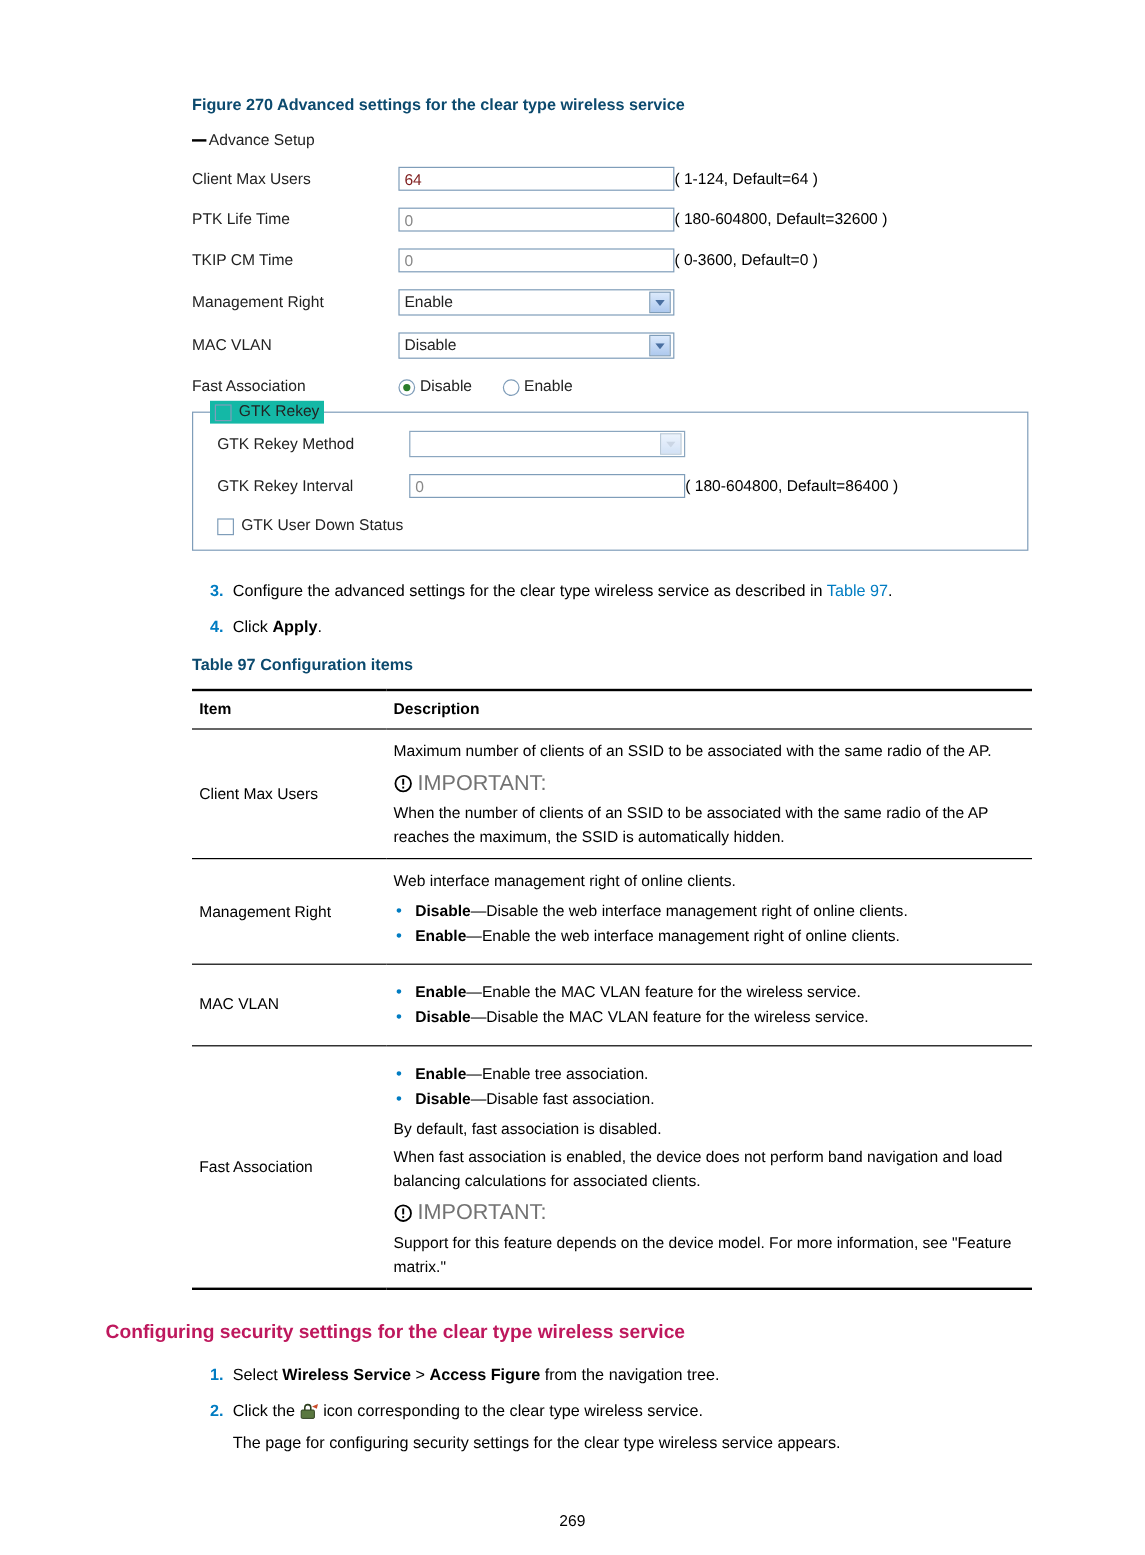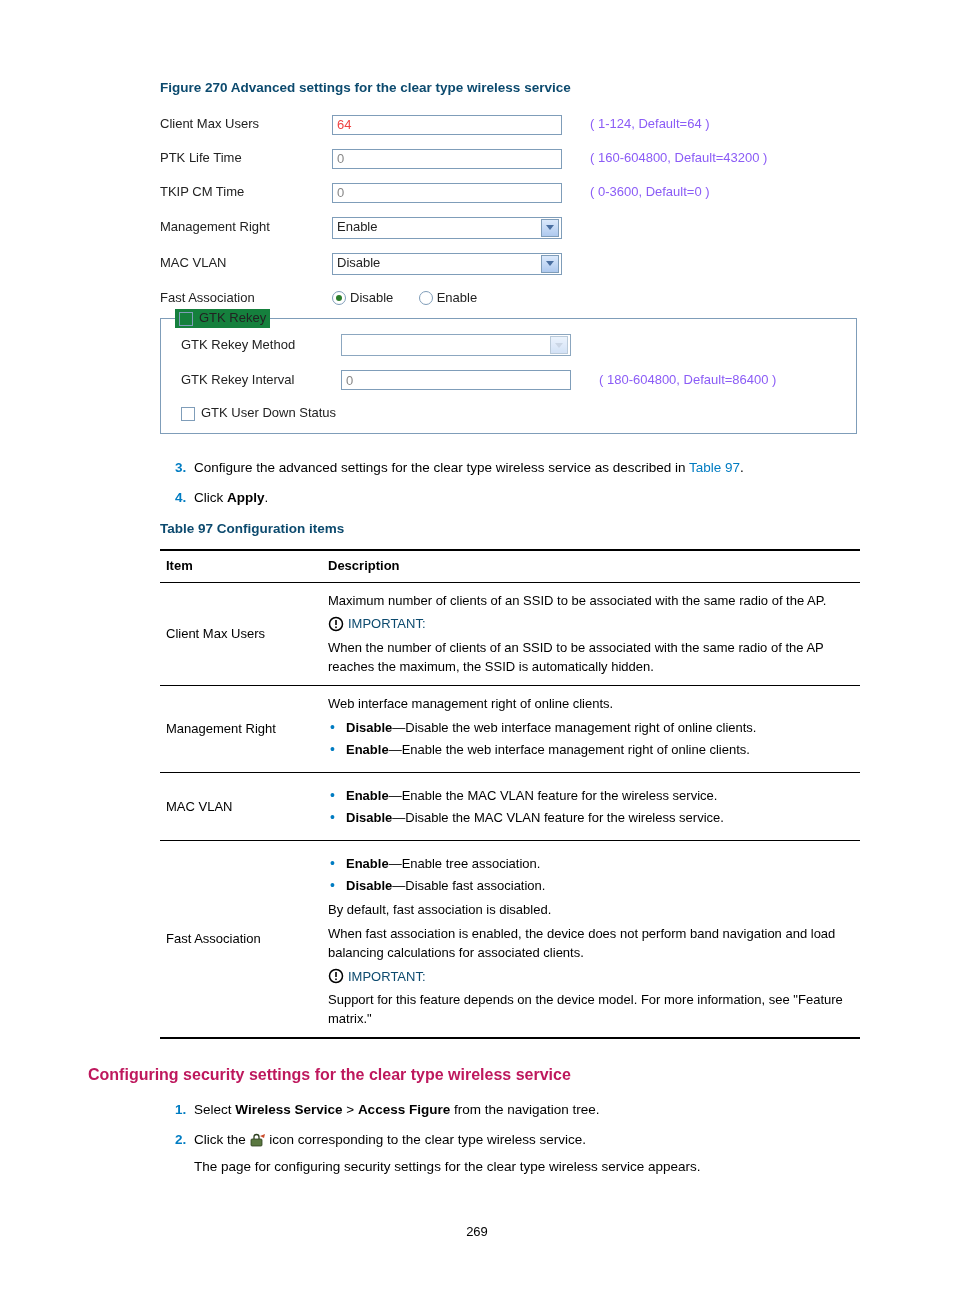--- a/index.html
+++ b/index.html
@@ -45,56 +45,56 @@
   }
   .form-row { display: flex; align-items: center; padding: 7px 0; }
   .form-label { width: 172px; }
   .form-input {
     width: 230px; height: 20px;
     border: 1px solid #7f9db9;
     font-size: 13px; padding: 0 4px;
     box-sizing: border-box;
     color:#888;
   }
-  .form-input.filled { color:#ef4444; }
+  .form-input.filled { color:#7f1d1d; }
   .form-select {
     width: 230px; height: 22px;
     border: 1px solid #7f9db9;
     display: flex; align-items: center; justify-content: space-between;
     padding: 0 2px 0 4px; box-sizing: border-box;
     font-size:13px;
   }
   .form-select .caret {
     width:16px; height:16px;
     background: linear-gradient(#dbe9fb,#aec9ee);
     border:1px solid #7f9db9;
     display:flex; align-items:center; justify-content:center;
   }
   .form-select .caret svg { width:8px; height:5px; }
-  .form-hint { margin-left: 28px; color:#8b5cf6; }
+  .form-hint { margin-left: 0; color:#000000; }
   .radio-dot {
     display:inline-block; width:12px; height:12px; border:1px solid #7f9db9;
     border-radius:50%; vertical-align:middle; margin-right:4px; position:relative;
   }
   .radio-dot.checked::after{
     content:""; position:absolute; width:6px; height:6px; background:#2b7d2b;
     border-radius:50%; top:3px; left:3px;
   }
   .checkbox {
     display:inline-block; width:12px; height:12px; border:1px solid #7f9db9;
     vertical-align:middle; margin-right:6px;
   }
   .gtk-fieldset {
     border:1px solid #7f9db9;
     margin-top:4px; padding:8px 10px 10px 20px;
     position:relative;
     width: 665px;
   }
   .gtk-fieldset .legend {
-    position:absolute; top:-10px; left:14px; background:#15803d; padding:0 4px;
+    position:absolute; top:-10px; left:14px; background:#14b8a6; padding:0 4px;
   }
   
   ol.steps {
     margin: 0 0 6px 72px;
     padding-left: 30px;
   }
   ol.steps > li {
     padding: 4px 0 6px 4px;
   }
   ol.steps > li::marker {
@@ -131,48 +131,51 @@
   ul.desc-list {
     list-style:none; margin:4px 0; padding:0;
   }
   ul.desc-list li {
     position:relative; padding: 1px 0 1px 18px;
   }
   ul.desc-list li::before {
     content:"•"; color:#007cc2; position:absolute; left:2px; top:0px; font-size:14px;
   }
   .important-label {
-    color:#0c4a6e; font-family: Arial; font-size:13px;
+    color:#737373; font-family: Arial; font-size:18px;
     display:inline-flex; align-items:center; gap:4px; margin:4px 0 2px 0;
   }
   .important-label svg { width:16px; height:16px; }
   .sec-icon {
     display:inline-block;
     vertical-align:middle;
     width:16px; height:14px;
   }
   .pagenum { text-align:center; font-size:13px; margin-top:40px; }
 </style>
 </head>
 <body>
 
 <div class="fig-caption">Figure 270 Advanced settings for the clear type wireless service</div>
 
 <div class="adv-setup">
+  <div class="collapse-bar">
+    <span class="dash"></span><span>Advance Setup</span>
+  </div>
 
   <div class="form-row">
     <div class="form-label">Client Max Users</div>
     <input class="form-input filled" value="64" style="">
     <div class="form-hint">( 1-124, Default=64 )</div>
   </div>
 
   <div class="form-row">
     <div class="form-label">PTK Life Time</div>
     <input class="form-input" value="0" style="">
-    <div class="form-hint">( 160-604800, Default=43200 )</div>
+    <div class="form-hint">( 180-604800, Default=32600 )</div>
   </div>
 
   <div class="form-row">
     <div class="form-label">TKIP CM Time</div>
     <input class="form-input" value="0" style="">
     <div class="form-hint">( 0-3600, Default=0 )</div>
   </div>
 
   <div class="form-row">
     <div class="form-label">Management Right</div>

